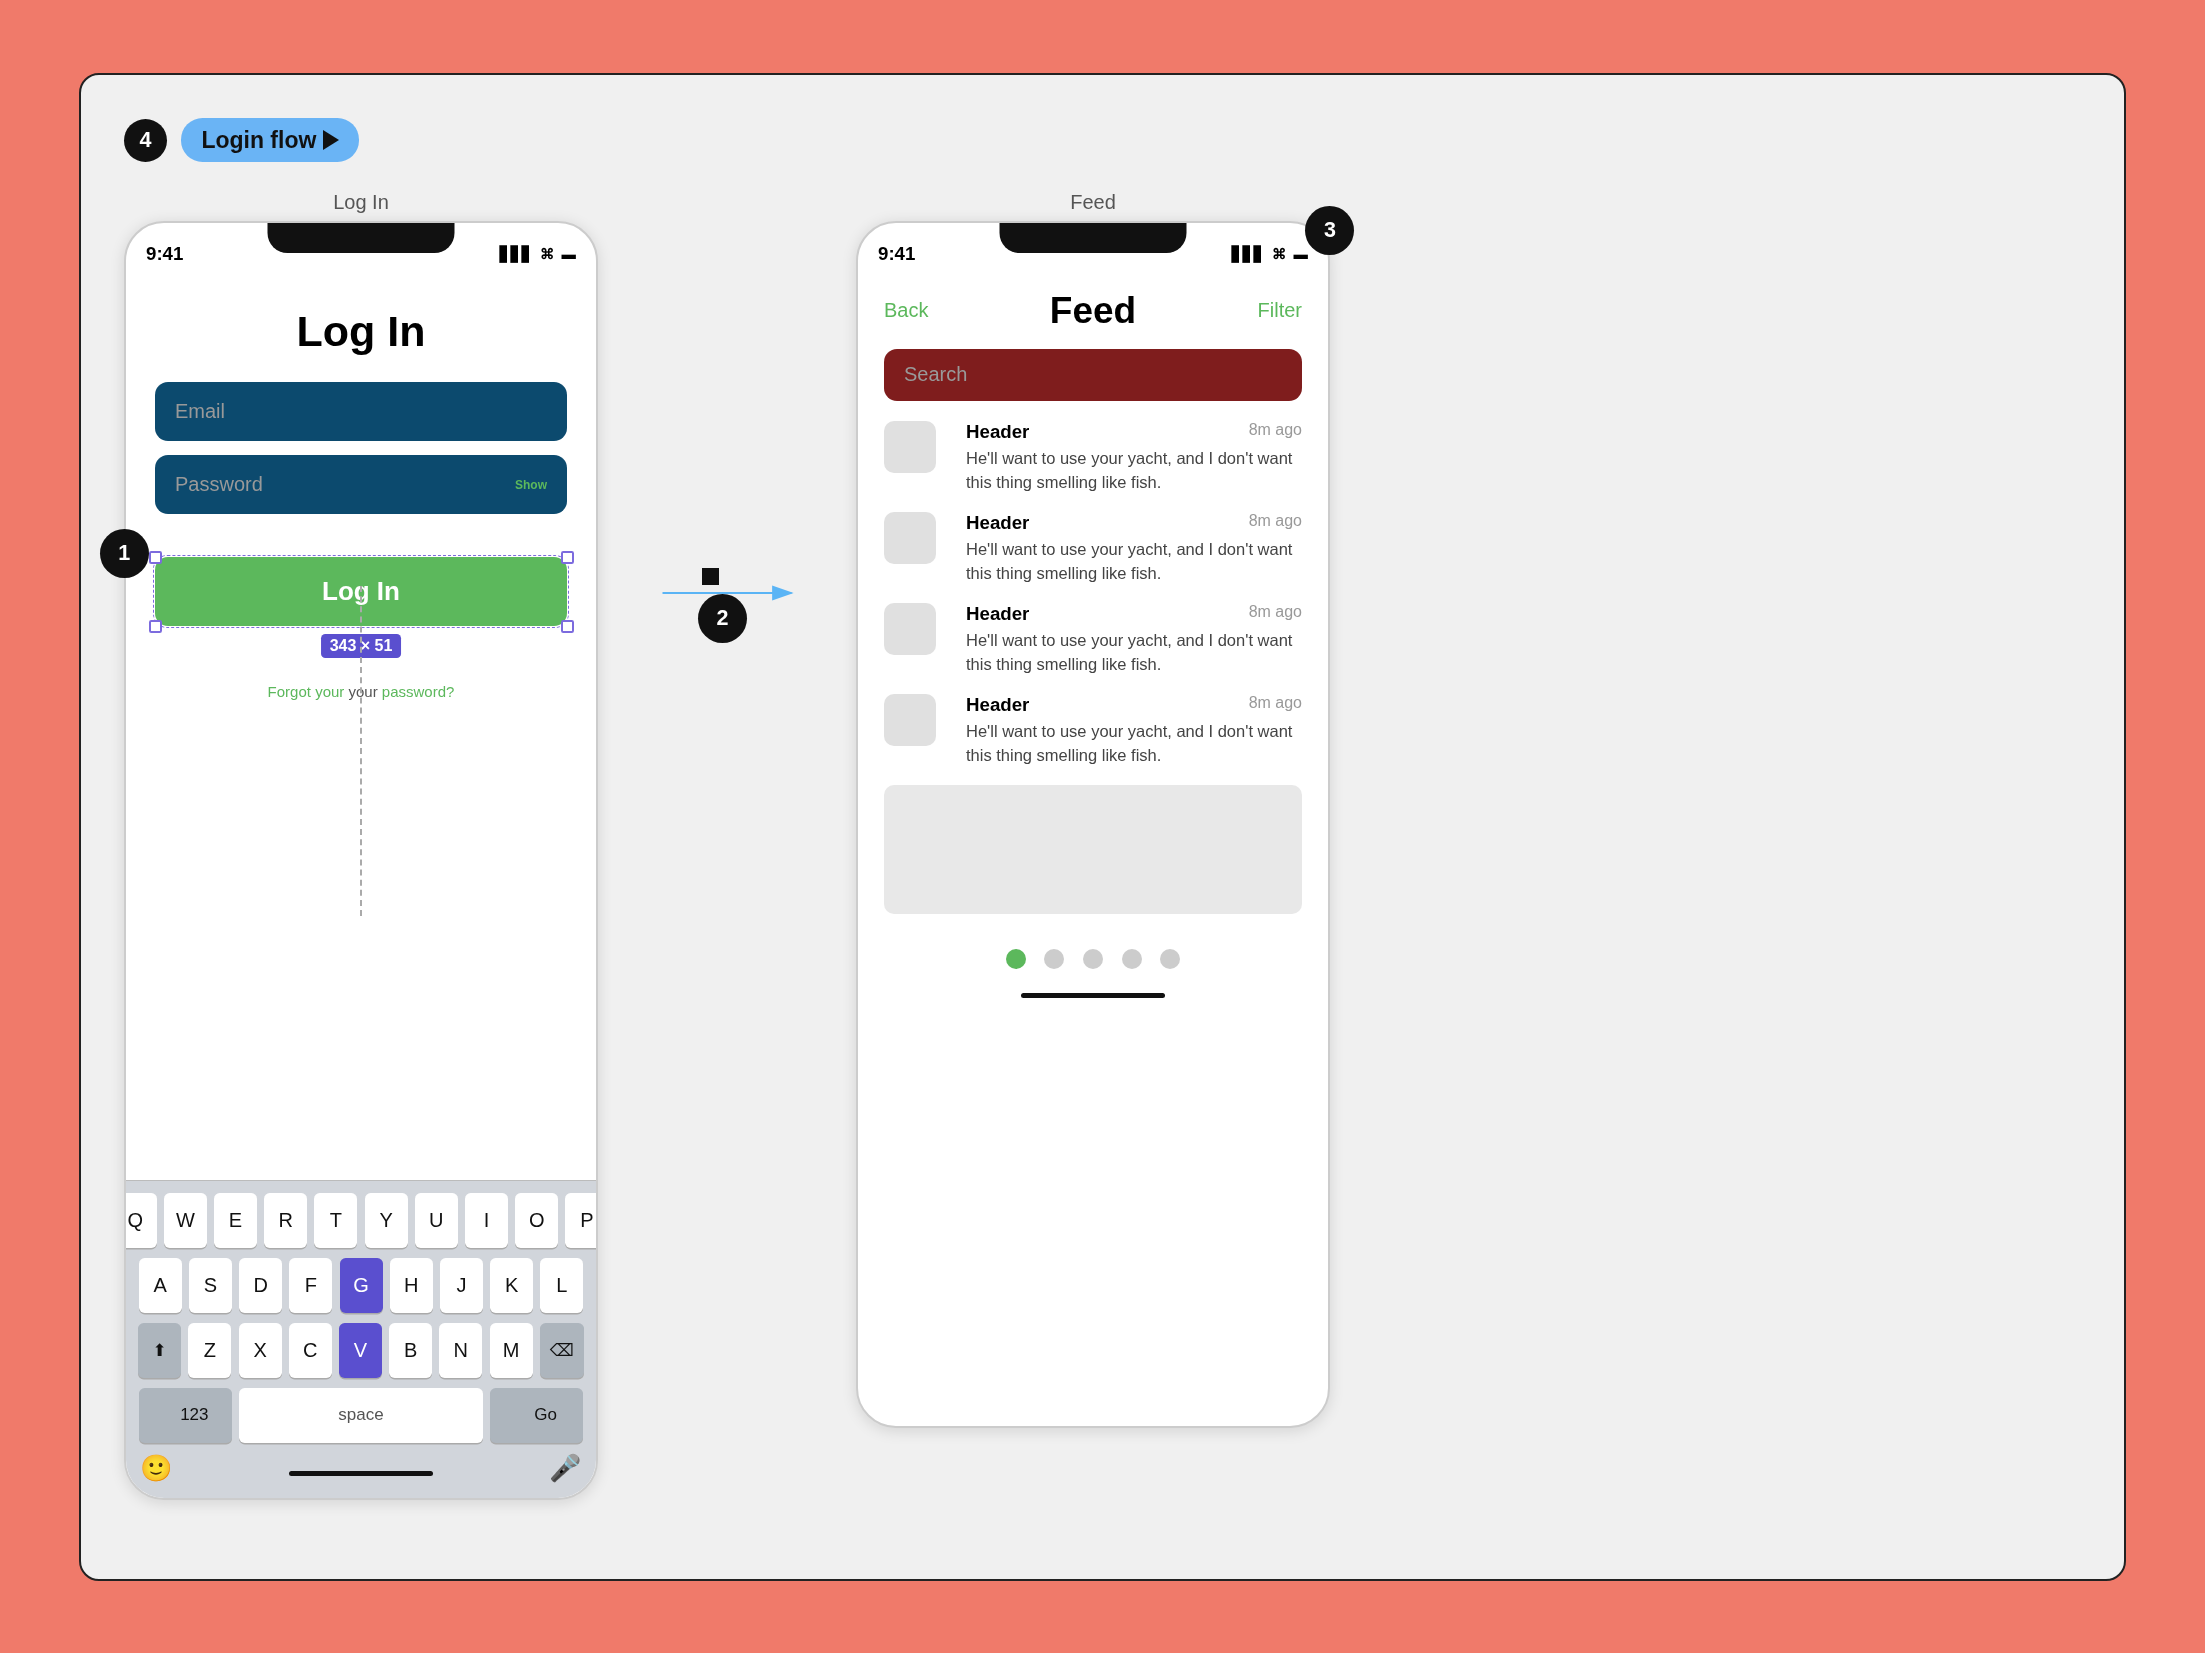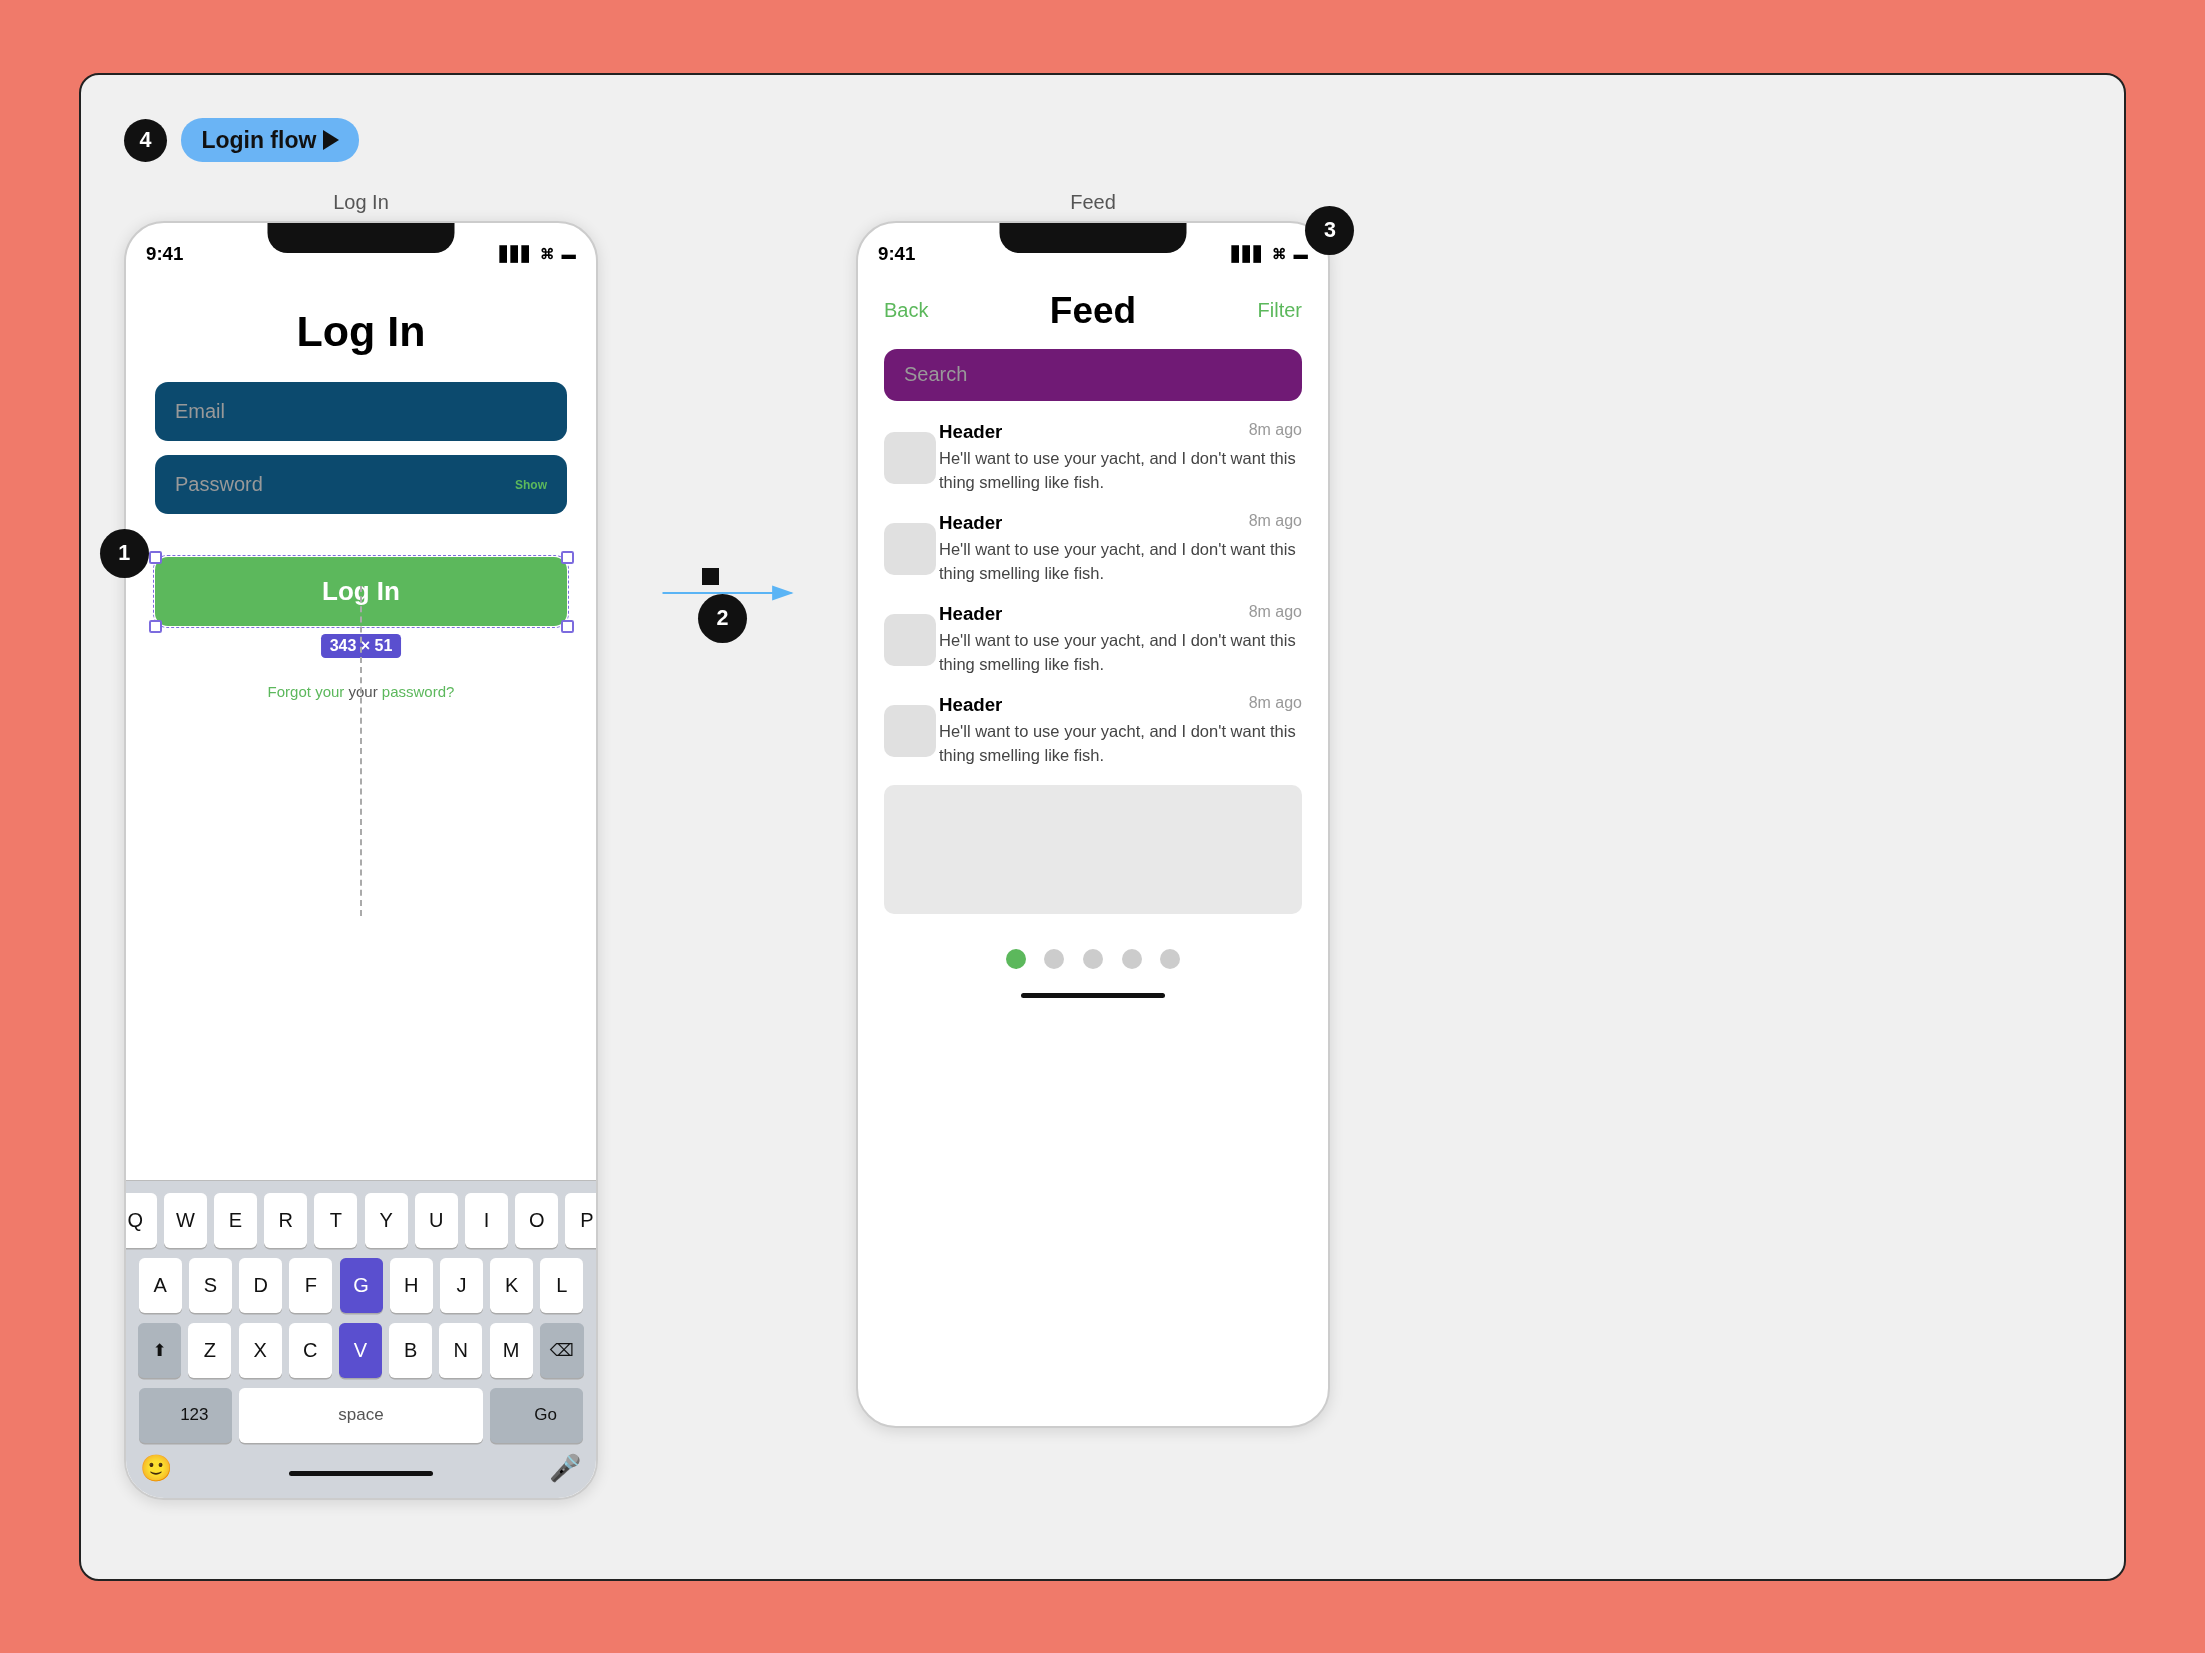--- a/index.html
+++ b/index.html
@@ -293,36 +293,35 @@
       display: flex;
       justify-content: space-between;
       align-items: center;
       margin-bottom: 17px;
     }
     .feed-nav .back { color: #5cb85c; font-size: 20px; }
     .feed-nav .title { font-size: 37px; font-weight: 800; }
     .feed-nav .filter { color: #5cb85c; font-size: 20px; }
 
     .search-bar {
-      background: #701a75;
+      background: #7f1d1d;
       border-radius: 13px;
       height: 52px;
       padding: 0 20px;
       display: flex;
       align-items: center;
       color: #999;
       font-size: 20px;
       margin-bottom: 20px;
     }
 
     .feed-item {
       display: flex;
-      gap: 3px;
+      gap: 30px;
       margin-bottom: 17px;
-      align-items: center;
     }
     .feed-avatar {
       width: 52px;
       height: 52px;
       background: #e0e0e0;
       border-radius: 10px;
       flex-shrink: 0;
     }
     .feed-text { flex: 1; }
     .feed-header-row {

